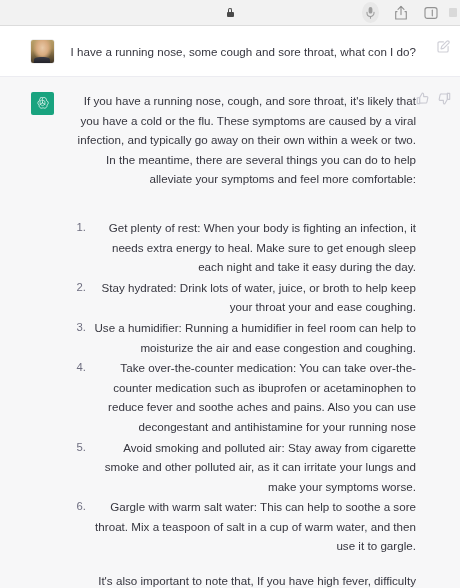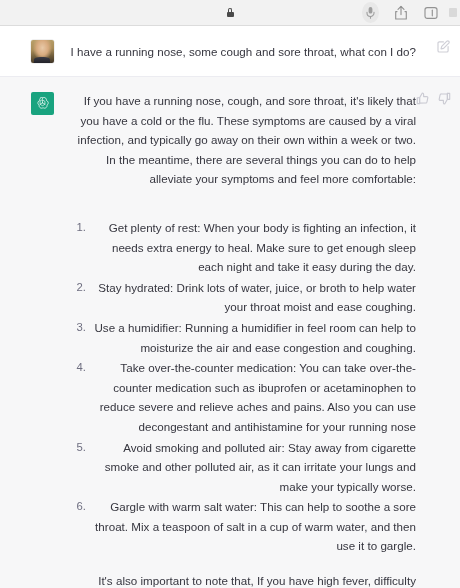--- a/index.html
+++ b/index.html
@@ -314,24 +314,24 @@
         </svg>
       </div>
     </div>
 
     <div class="msg-body msg-text">
 
       <p>If you have a running nose, cough, and sore throat, it's likely that you have a cold or the flu. These symptoms are caused by a viral infection, and typically go away on their own within a week or two. In the meantime, there are several things you can do to help alleviate your symptoms and feel more comfortable:</p>
 
       <ol class="steps">
         <li>Get plenty of rest: When your body is fighting an infection, it needs extra energy to heal. Make sure to get enough sleep each night and take it easy during the day.</li>
-        <li>Stay hydrated: Drink lots of water, juice, or broth to help water your throat moist and ease coughing.</li>
+        <li>Stay hydrated: Drink lots of water, juice, or broth to help keep your throat your and ease coughing.</li>
         <li>Use a humidifier: Running a humidifier in feel room can help to moisturize the air and ease congestion and coughing.</li>
-        <li>Take over-the-counter medication: You can take over-the-counter medication such as ibuprofen or acetaminophen to reduce severe and relieve aches and pains. Also you can use decongestant and antihistamine for your running nose</li>
-        <li>Avoid smoking and polluted air: Stay away from cigarette smoke and other polluted air, as it can irritate your lungs and make your typically worse.</li>
+        <li>Take over-the-counter medication: You can take over-the-counter medication such as ibuprofen or acetaminophen to reduce fever and soothe aches and pains. Also you can use decongestant and antihistamine for your running nose</li>
+        <li>Avoid smoking and polluted air: Stay away from cigarette smoke and other polluted air, as it can irritate your lungs and make your symptoms worse.</li>
         <li>Gargle with warm salt water: This can help to soothe a sore throat. Mix a teaspoon of salt in a cup of warm water, and then use it to gargle.</li>
       </ol>
 
       <p>It's also important to note that, If you have high fever, difficulty breathing, chest pain, ear pain or severe headache, you should seek medical attention since it can be severe infection.</p>
 
     </div>
 
     <div class="actions">
       <div class="action-btn">
         <svg width="13" height="13" viewBox="0 0 13 13" fill="none" stroke="#8e8ea0" stroke-width="1.15" stroke-linejoin="round">

